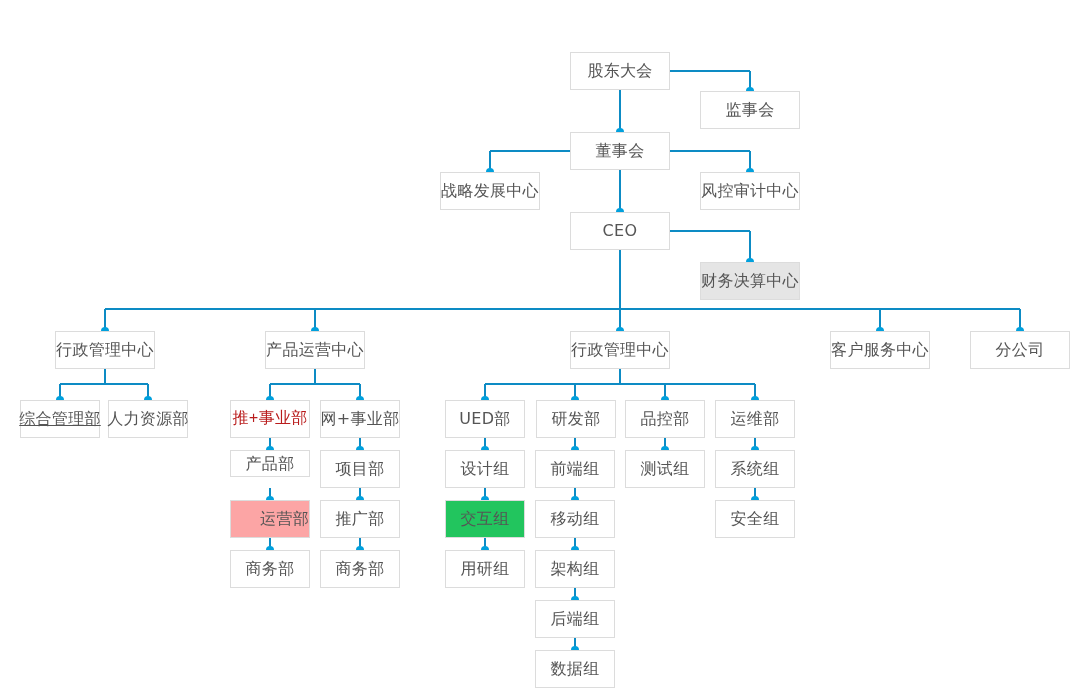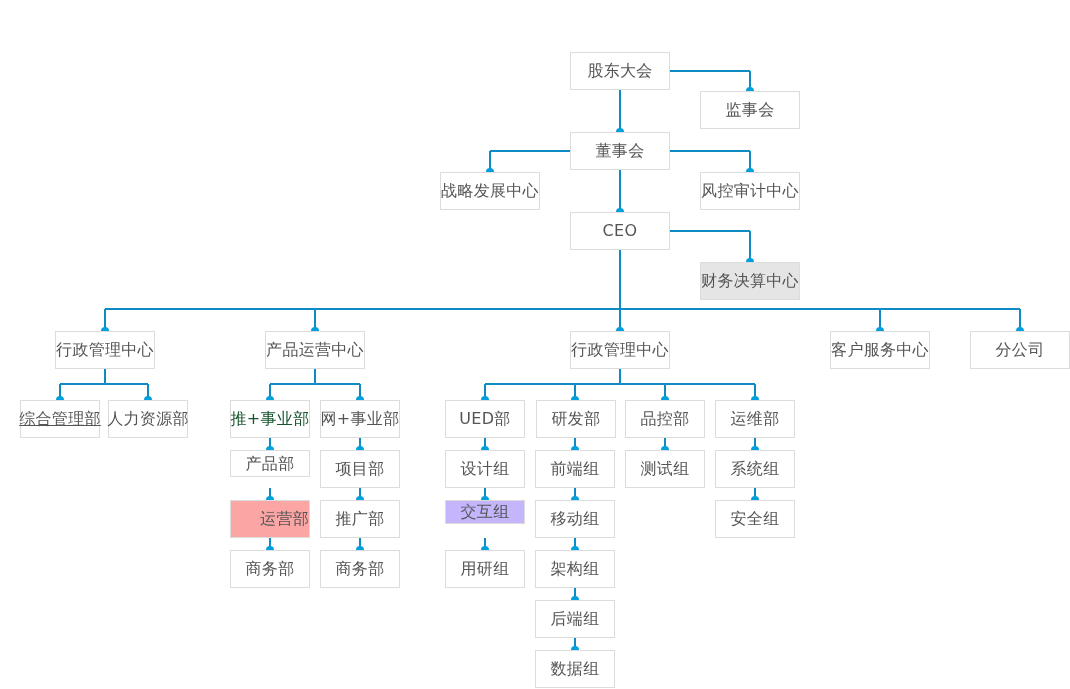--- a/index.html
+++ b/index.html
@@ -171,21 +171,21 @@
       </div>
       <div class="node" style="left: 970px; top: 331px; width: 100px; height: 38px; border-color: rgb(220, 220, 220); background: rgb(255, 255, 255); color: rgb(85, 85, 85);">
         <span class="node-label">分公司</span>
       </div>
       <div class="node" style="left: 20px; top: 400px; width: 80px; height: 38px; border-color: rgb(220, 220, 220); background: rgb(255, 255, 255); color: rgb(85, 85, 85); text-decoration: underline;">
         <span class="node-label">综合管理部</span>
       </div>
       <div class="node" style="left: 108px; top: 400px; width: 80px; height: 38px; border-color: rgb(220, 220, 220); background: rgb(255, 255, 255); color: rgb(85, 85, 85);">
         <span class="node-label">人力资源部</span>
       </div>
-      <div class="node" style="left: 230px; top: 400px; width: 80px; height: 38px; border-color: rgb(220, 220, 220); background: rgb(255, 255, 255); color: #14532d;">
+      <div class="node" style="left: 230px; top: 400px; width: 80px; height: 38px; border-color: rgb(220, 220, 220); background: rgb(255, 255, 255); color: #b91c1c; font-family: Liberation Mono, monospace;">
         <span class="node-label">推+事业部</span>
       </div>
       <div class="node" style="left: 230px; top: 450px; width: 80px; height: 27px; border-color: rgb(220, 220, 220); background: rgb(255, 255, 255); color: rgb(85, 85, 85);">
         <span class="node-label">产品部</span>
       </div>
       <div class="node" style="left: 230px; top: 500px; width: 80px; height: 38px; border-color: rgb(220, 220, 220); background: #fca5a5; color: rgb(85, 85, 85); justify-content: flex-end;">
         <span class="node-label">运营部</span>
       </div>
       <div class="node" style="left: 230px; top: 550px; width: 80px; height: 38px; border-color: rgb(220, 220, 220); background: rgb(255, 255, 255); color: rgb(85, 85, 85);">
         <span class="node-label">商务部</span>
@@ -201,21 +201,21 @@
       </div>
       <div class="node" style="left: 320px; top: 550px; width: 80px; height: 38px; border-color: rgb(220, 220, 220); background: rgb(255, 255, 255); color: rgb(85, 85, 85);">
         <span class="node-label">商务部</span>
       </div>
       <div class="node" style="left: 445px; top: 400px; width: 80px; height: 38px; border-color: rgb(220, 220, 220); background: rgb(255, 255, 255); color: rgb(85, 85, 85);">
         <span class="node-label">UED部</span>
       </div>
       <div class="node" style="left: 445px; top: 450px; width: 80px; height: 38px; border-color: rgb(220, 220, 220); background: rgb(255, 255, 255); color: rgb(85, 85, 85);">
         <span class="node-label">设计组</span>
       </div>
-      <div class="node" style="left: 445px; top: 500px; width: 80px; height: 24px; border-color: rgb(220, 220, 220); background: #c4b5fd; color: rgb(85, 85, 85);">
+      <div class="node" style="left: 445px; top: 500px; width: 80px; height: 38px; border-color: rgb(220, 220, 220); background: #22c55e; color: rgb(85, 85, 85);">
         <span class="node-label">交互组</span>
       </div>
       <div class="node" style="left: 445px; top: 550px; width: 80px; height: 38px; border-color: rgb(220, 220, 220); background: rgb(255, 255, 255); color: rgb(85, 85, 85);">
         <span class="node-label">用研组</span>
       </div>
       <div class="node" style="left: 536px; top: 400px; width: 80px; height: 38px; border-color: rgb(220, 220, 220); background: rgb(255, 255, 255); color: rgb(85, 85, 85);">
         <span class="node-label">研发部</span>
       </div>
       <div class="node" style="left: 535px; top: 450px; width: 80px; height: 38px; border-color: rgb(220, 220, 220); background: rgb(255, 255, 255); color: rgb(85, 85, 85);">
         <span class="node-label">前端组</span>

